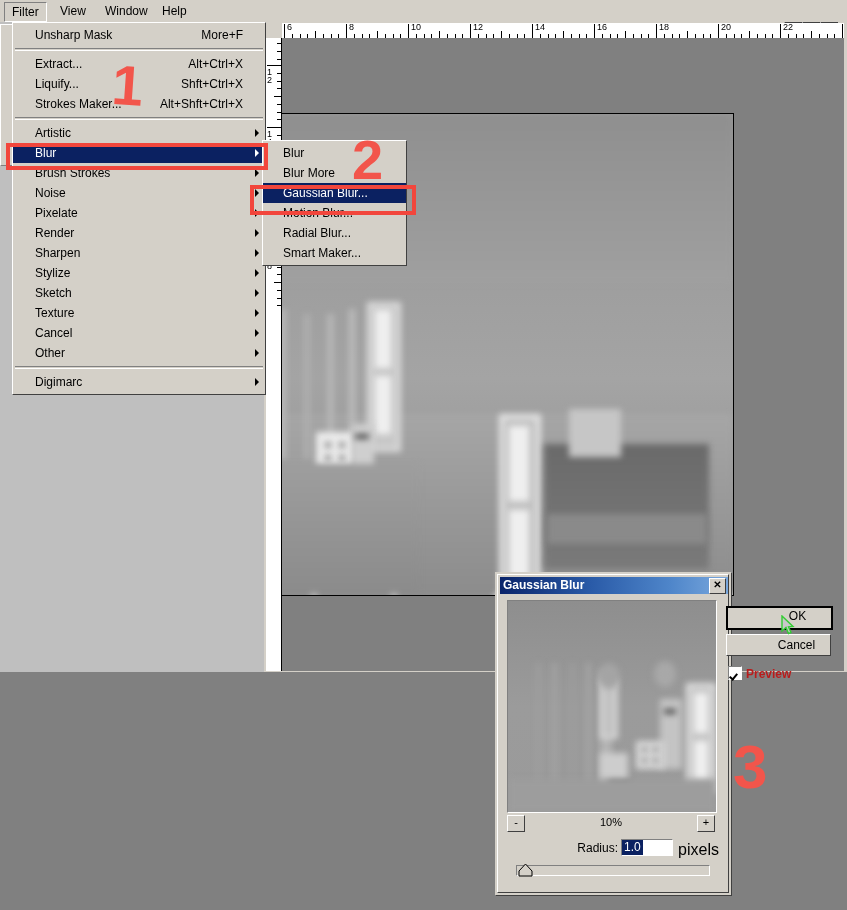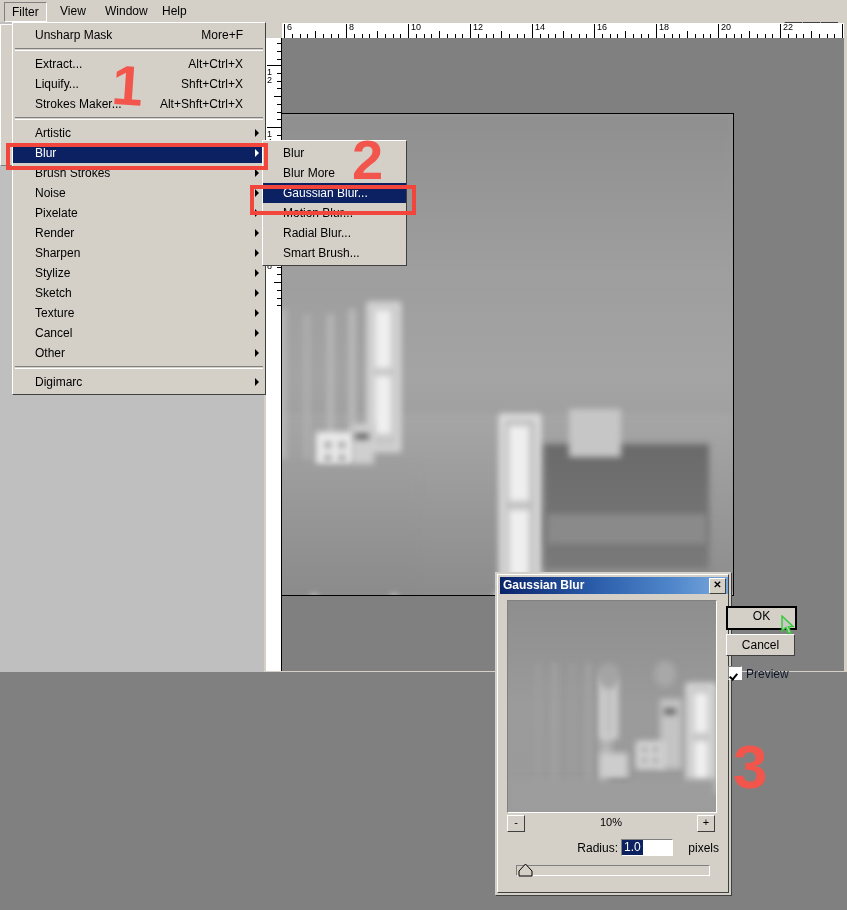--- a/index.html
+++ b/index.html
@@ -81,39 +81,39 @@
       border-color:#fff #404040 #404040 #fff;box-sizing:border-box;}
   #gb-title{position:absolute;left:3px;top:3px;width:228px;height:17px;
       background:linear-gradient(to right,#0a246a 0%,#2a5ba8 40%,#4f86ca 75%,#7aa8dd 100%);
       color:#fff;font-size:12px;font-weight:bold;line-height:17px;padding-left:3px;box-sizing:border-box;}
   #gb-close{position:absolute;right:2px;top:1px;width:15px;height:14px;background:#d4d0c8;
       border:1px solid;border-color:#fff #404040 #404040 #fff;color:#000;font-size:10px;
       font-weight:bold;line-height:12px;text-align:center;}
   #gb-preview{position:absolute;left:10px;top:26px;width:208px;height:211px;
       border:1px solid;border-color:#808080 #fff #fff #808080;overflow:hidden;background:#8d8d8d;}
   .dbtn{position:absolute;width:67px;height:20px;background:#d4d0c8;color:#000;font-size:12px;
-      text-align:center;line-height:20px;border:1px solid;border-color:#fff #404040 #404040 #fff;}
+      text-align:center;line-height:20px;border:1px solid;border-color:#fff #404040 #404040 #fff;padding-left:36px;}
   #gb-ok{left:229px;top:32px;border:2px solid #000;line-height:17px;}
   #gb-cancel{left:229px;top:60px;}
-  #gb-prevchk{position:absolute;left:231px;top:92px;font-size:12px;color:#0f172a;line-height:14px;white-space:nowrap;}
+  #gb-prevchk{position:absolute;left:231px;top:92px;font-size:12px;color:#b91c1c;line-height:14px;white-space:nowrap;font-weight:bold;}
   .chkbox{display:inline-block;width:12px;height:12px;background:#fff;vertical-align:-2px;
       border:1px solid;border-color:#808080 #fff #fff #808080;position:relative;margin-right:4px;}
   .chkbox::after{content:"";position:absolute;left:2px;top:5px;width:3px;height:6px;
       border:solid #000;border-width:0 2px 2px 0;transform:rotate(40deg);}
   #zoom-row{position:absolute;left:10px;top:241px;width:208px;height:16px;}
   .zbtn{position:absolute;top:0;width:16px;height:15px;background:#d4d0c8;font-size:11px;
       line-height:13px;text-align:center;border:1px solid;border-color:#fff #404040 #404040 #fff;}
   #zoom-out{left:0;} #zoom-in{right:0;}
   #zoom-pct{position:absolute;left:0;right:0;top:0;text-align:center;font-size:11px;line-height:15px;}
   #radius-row{position:absolute;left:14px;top:265px;width:208px;height:20px;text-align:right;}
   #radius-label{position:absolute;right:101px;top:2px;font-size:12px;}
   #radius-input{position:absolute;right:46px;top:0;width:52px;height:17px;background:#fff;
       border:1px solid;border-color:#808080 #fff #fff #808080;text-align:left;box-sizing:border-box;}
   #radius-value{display:inline-block;background:#0b2161;color:#fff;font-size:12px;line-height:15px;padding:0 2px;}
-  #radius-units{position:absolute;right:0px;top:2px;font-size:12px;}
+  #radius-units{position:absolute;right:0px;top:2px;font-size:16px;}
   #slider-row{position:absolute;left:19px;top:290px;width:194px;height:13px;}
   #slider-track{position:absolute;left:0;top:1px;width:194px;height:11px;background:#d4d0c8;
       border:1px solid;border-color:#808080 #fff #fff #808080;box-sizing:border-box;}
   #slider-thumb{position:absolute;left:2px;top:0px;width:15px;height:13px;}
 
   
   #cursor{position:absolute;left:781px;top:615px;width:14px;height:20px;}
 </style>
 </head>
 <body>
@@ -331,21 +331,21 @@
     <div class="msep"></div>
     <div class="mi"><span>Digimarc</span><span class="arrow"></span></div>
   </div>
 
 <div id="blur-submenu">
     <div class="mi"><span>Blur</span></div>
     <div class="mi"><span>Blur More</span></div>
     <div class="mi sel"><span>Gaussian Blur...</span></div>
     <div class="mi"><span>Motion Blur...</span></div>
     <div class="mi"><span>Radial Blur...</span></div>
-    <div class="mi"><span>Smart Brush...</span></div>
+    <div class="mi"><span>Smart Maker...</span></div>
   </div>
 
 <div class="redbox" style="left:6px;top:143px;width:262px;height:27px;"></div>
 <div class="redbox" style="left:250px;top:185px;width:166px;height:30px;"></div>
 <div class="redbox" style="left:501px;top:838px;width:225px;height:52px;"></div>
 
 <div class="rednum" style="left:112px;top:58px;font-size:56px;transform:rotate(4deg);">1</div>
 <div class="rednum" style="left:352px;top:132px;font-size:56px;">2</div>
 <div class="rednum" style="left:733px;top:736px;font-size:62px;">3</div>
 

